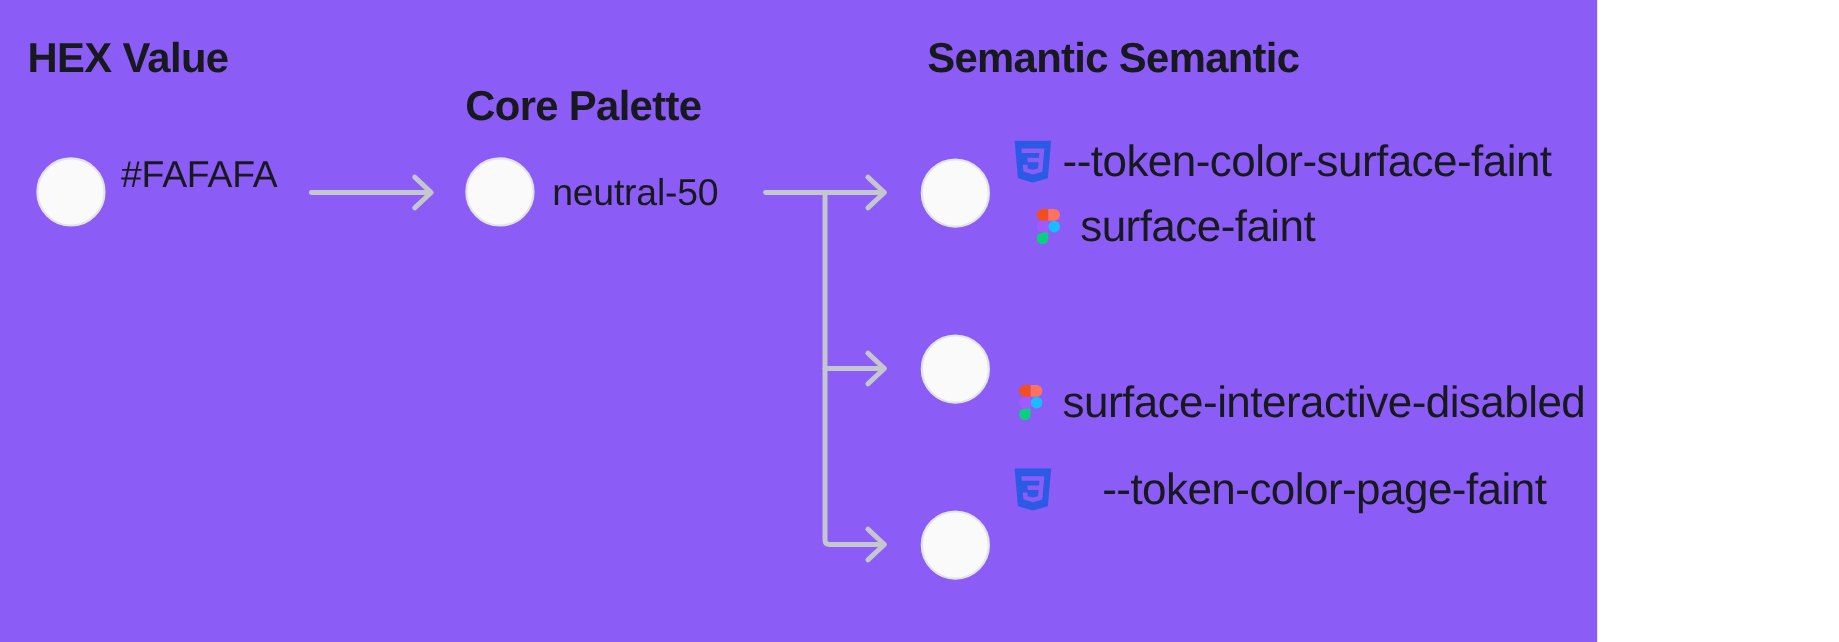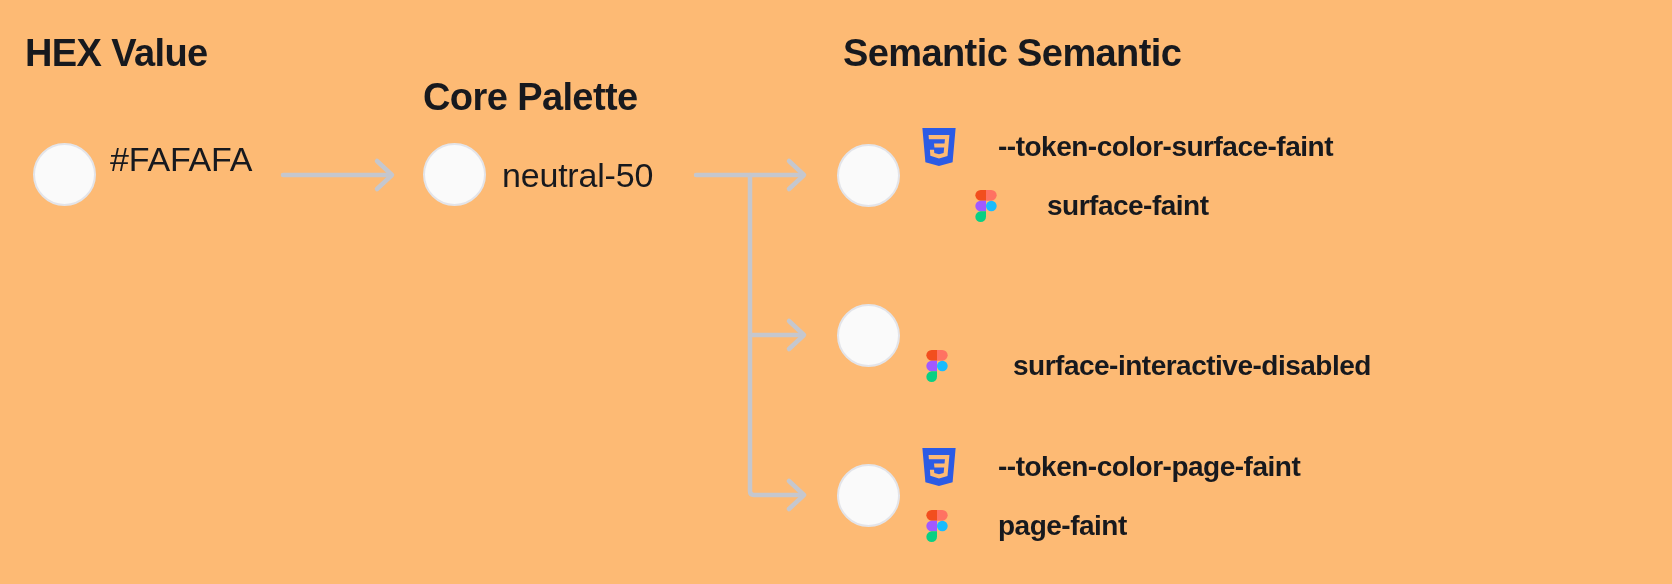--- a/index.html
+++ b/index.html
@@ -1,20 +1,20 @@
 <!DOCTYPE html>
 <html><head>
 <meta charset="utf-8">
 <style>
   html, body { margin: 0; padding: 0; background: #ffffff; }
   .stage {
     position: relative;
-    width: 1672px;
+    width: 1452px;
     height: 584px;
-    background: #fdba74;
+    background: #8b5cf6;
     font-family: "Liberation Sans", sans-serif;
     color: #17191e;
     overflow: hidden;
   }
   .heading {
     position: absolute;
     top: 33px;
     font-size: 38px;
     font-weight: 700;
     letter-spacing: -0.6px;
@@ -55,38 +55,37 @@
   .arrow-1   { left: 278px; top: 157px; }
   .connector { left: 690px; top: 150px; }
 
   .token-line {
     position: absolute;
     display: flex;
     align-items: center;
     white-space: nowrap;
   }
   .token-text {
-    font-size: 28px;
-    font-weight: 700;
+    font-size: 40px;
+    font-weight: 400;
     letter-spacing: -0.5px;
     line-height: 40px;
-    margin-left: 32px;
   }
   .icon-slot {
     width: 46px;
     display: flex;
     align-items: center;
     flex: 0 0 46px;
   }
   
   .css-line-0   { left: 920px; top: 126px; height: 42px; }
-  .figma-line-0 { left: 969px; top: 190px; height: 32px; text-align: center; }
+  .figma-line-0 { left: 936px; top: 190px; height: 32px; text-align: center; }
   .css-line-1   { left: 920px; top: 286px; height: 42px; }
-  .figma-line-1 { left: 920px; top: 350px; height: 32px; gap: 15px; }
-  .css-line-2   { left: 920px; top: 446px; height: 42px; }
+  .figma-line-1 { left: 920px; top: 350px; height: 32px; }
+  .css-line-2   { left: 920px; top: 424px; height: 42px; gap: 36px; }
   .figma-line-2 { left: 920px; top: 510px; height: 32px; }
 </style>
 </head>
 <body>
 
 <div class="stage">
 
   <div class="heading heading-hex">HEX Value</div>
   <div class="heading heading-core">Core Palette</div>
   <div class="heading heading-semantic">Semantic Semantic</div>
@@ -157,26 +156,14 @@
 
   <div class="swatch swatch-sem-2"></div>
   <div class="token-line css-line-2">
     <span class="icon-slot">
       <svg width="38" height="42" viewBox="0 0 24 24">
         <path fill="#2B5BE5" fill-rule="evenodd" d="M1.5 0h21l-1.91 21.563L11.977 24l-8.564-2.438L1.5 0zM17.09 4.413L5.41 4.41l.213 2.622 10.125.002-.255 2.716h-6.64l.24 2.573h6.182l-.366 3.523-2.91.804-2.956-.81-.188-2.11h-2.61l.29 3.855L12 19.288l5.373-1.53L18.59 4.414z"></path>
       </svg>
     </span>
     <span class="token-text">--token-color-page-faint</span>
   </div>
-  <div class="token-line figma-line-2">
-    <span class="icon-slot">
-      <svg width="22" height="32" viewBox="0 0 200 300" style="margin-left:6px">
-        <path fill="#F24E1E" d="M100 0H50a50 50 0 0 0 0 100h50V0z"></path>
-        <path fill="#FF7262" d="M100 0h50a50 50 0 0 1 0 100h-50V0z"></path>
-        <path fill="#A259FF" d="M100 100H50a50 50 0 0 0 0 100h50V100z"></path>
-        <circle fill="#1ABCFE" cx="150" cy="150" r="50"></circle>
-        <path fill="#0ACF83" d="M100 200H50a50 50 0 1 0 50 50v-50z"></path>
-      </svg>
-    </span>
-    <span class="token-text">page-faint</span>
-  </div>
 
 </div>
 
 </body></html>

